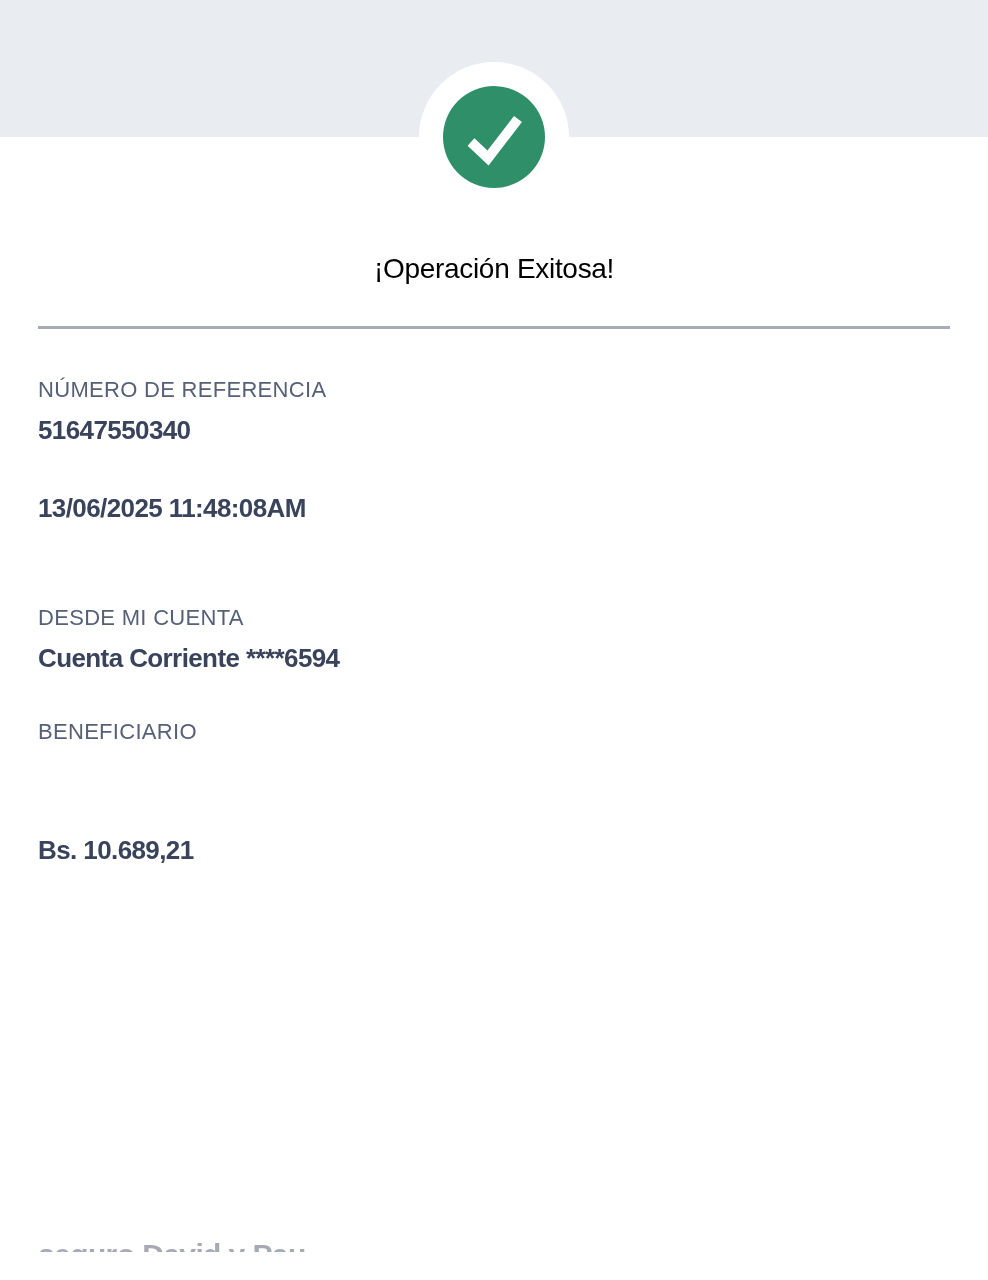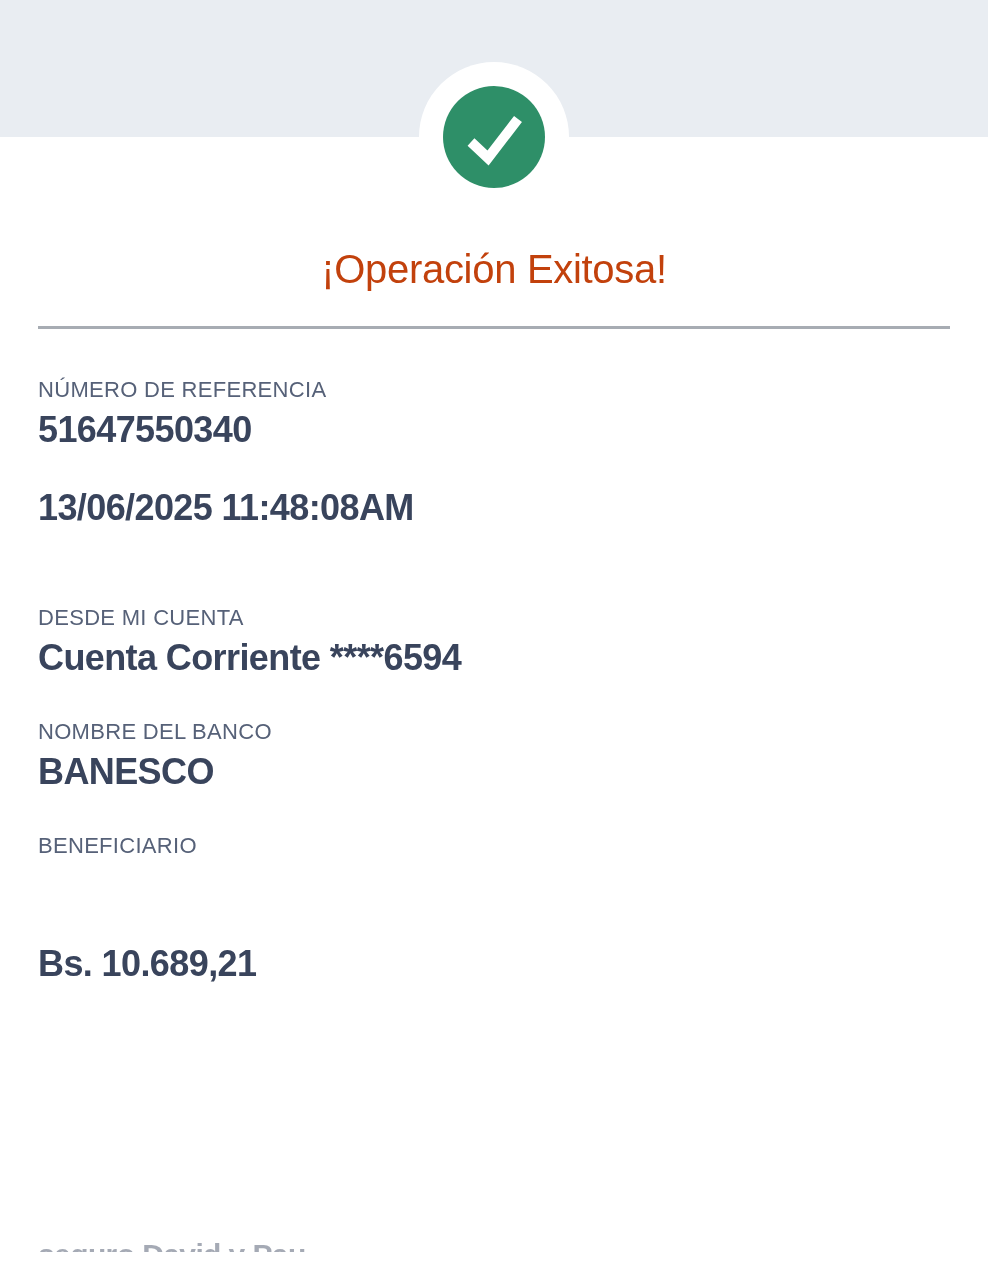--- a/index.html
+++ b/index.html
@@ -45,24 +45,24 @@
     position: absolute;
     top: 0; left: 0;
     width: 100%; height: 100%;
   }
   .title {
     position: absolute;
     top: 246px;
     left: 0;
     width: 100%;
     text-align: center;
-    font-size: 40px;
+    font-size: 28px;
     line-height: 46px;
     font-weight: 400;
-    color: #c2410c;
+    color: #000000;
     letter-spacing: -0.3px;
   }
   .divider {
     position: absolute;
     top: 326px;
     left: 38px;
     right: 38px;
     height: 3px;
     background: #a7acb3;
   }
@@ -79,21 +79,21 @@
   .field-label {
     font-size: 22px;
     line-height: 32px;
     font-weight: 400;
     color: #566178;
     letter-spacing: 0.3px;
     white-space: nowrap;
   }
   .field-value {
     margin-top: 4px;
-    font-size: 36px;
+    font-size: 26px;
     line-height: 40px;
     font-weight: 700;
     color: #39445c;
     letter-spacing: -0.6px;
     white-space: nowrap;
   }
   
   .cutoff {
     position: absolute;
     top: 1243px;
@@ -141,24 +141,20 @@
 
     <div class="field">
       <div class="field-value">13/06/2025 11:48:08AM</div>
     </div>
 
     <div class="field">
       <div class="field-label">DESDE MI CUENTA</div>
       <div class="field-value">Cuenta Corriente ****6594</div>
     </div>
 
-    <div class="field">
-      <div class="field-label">NOMBRE DEL BANCO</div>
-      <div class="field-value">BANESCO</div>
-    </div>
 
     <div class="field">
       <div class="field-label">BENEFICIARIO</div>
     </div>
 
 
     <div class="field">
       <div class="field-value">Bs. 10.689,21</div>
     </div>
 

